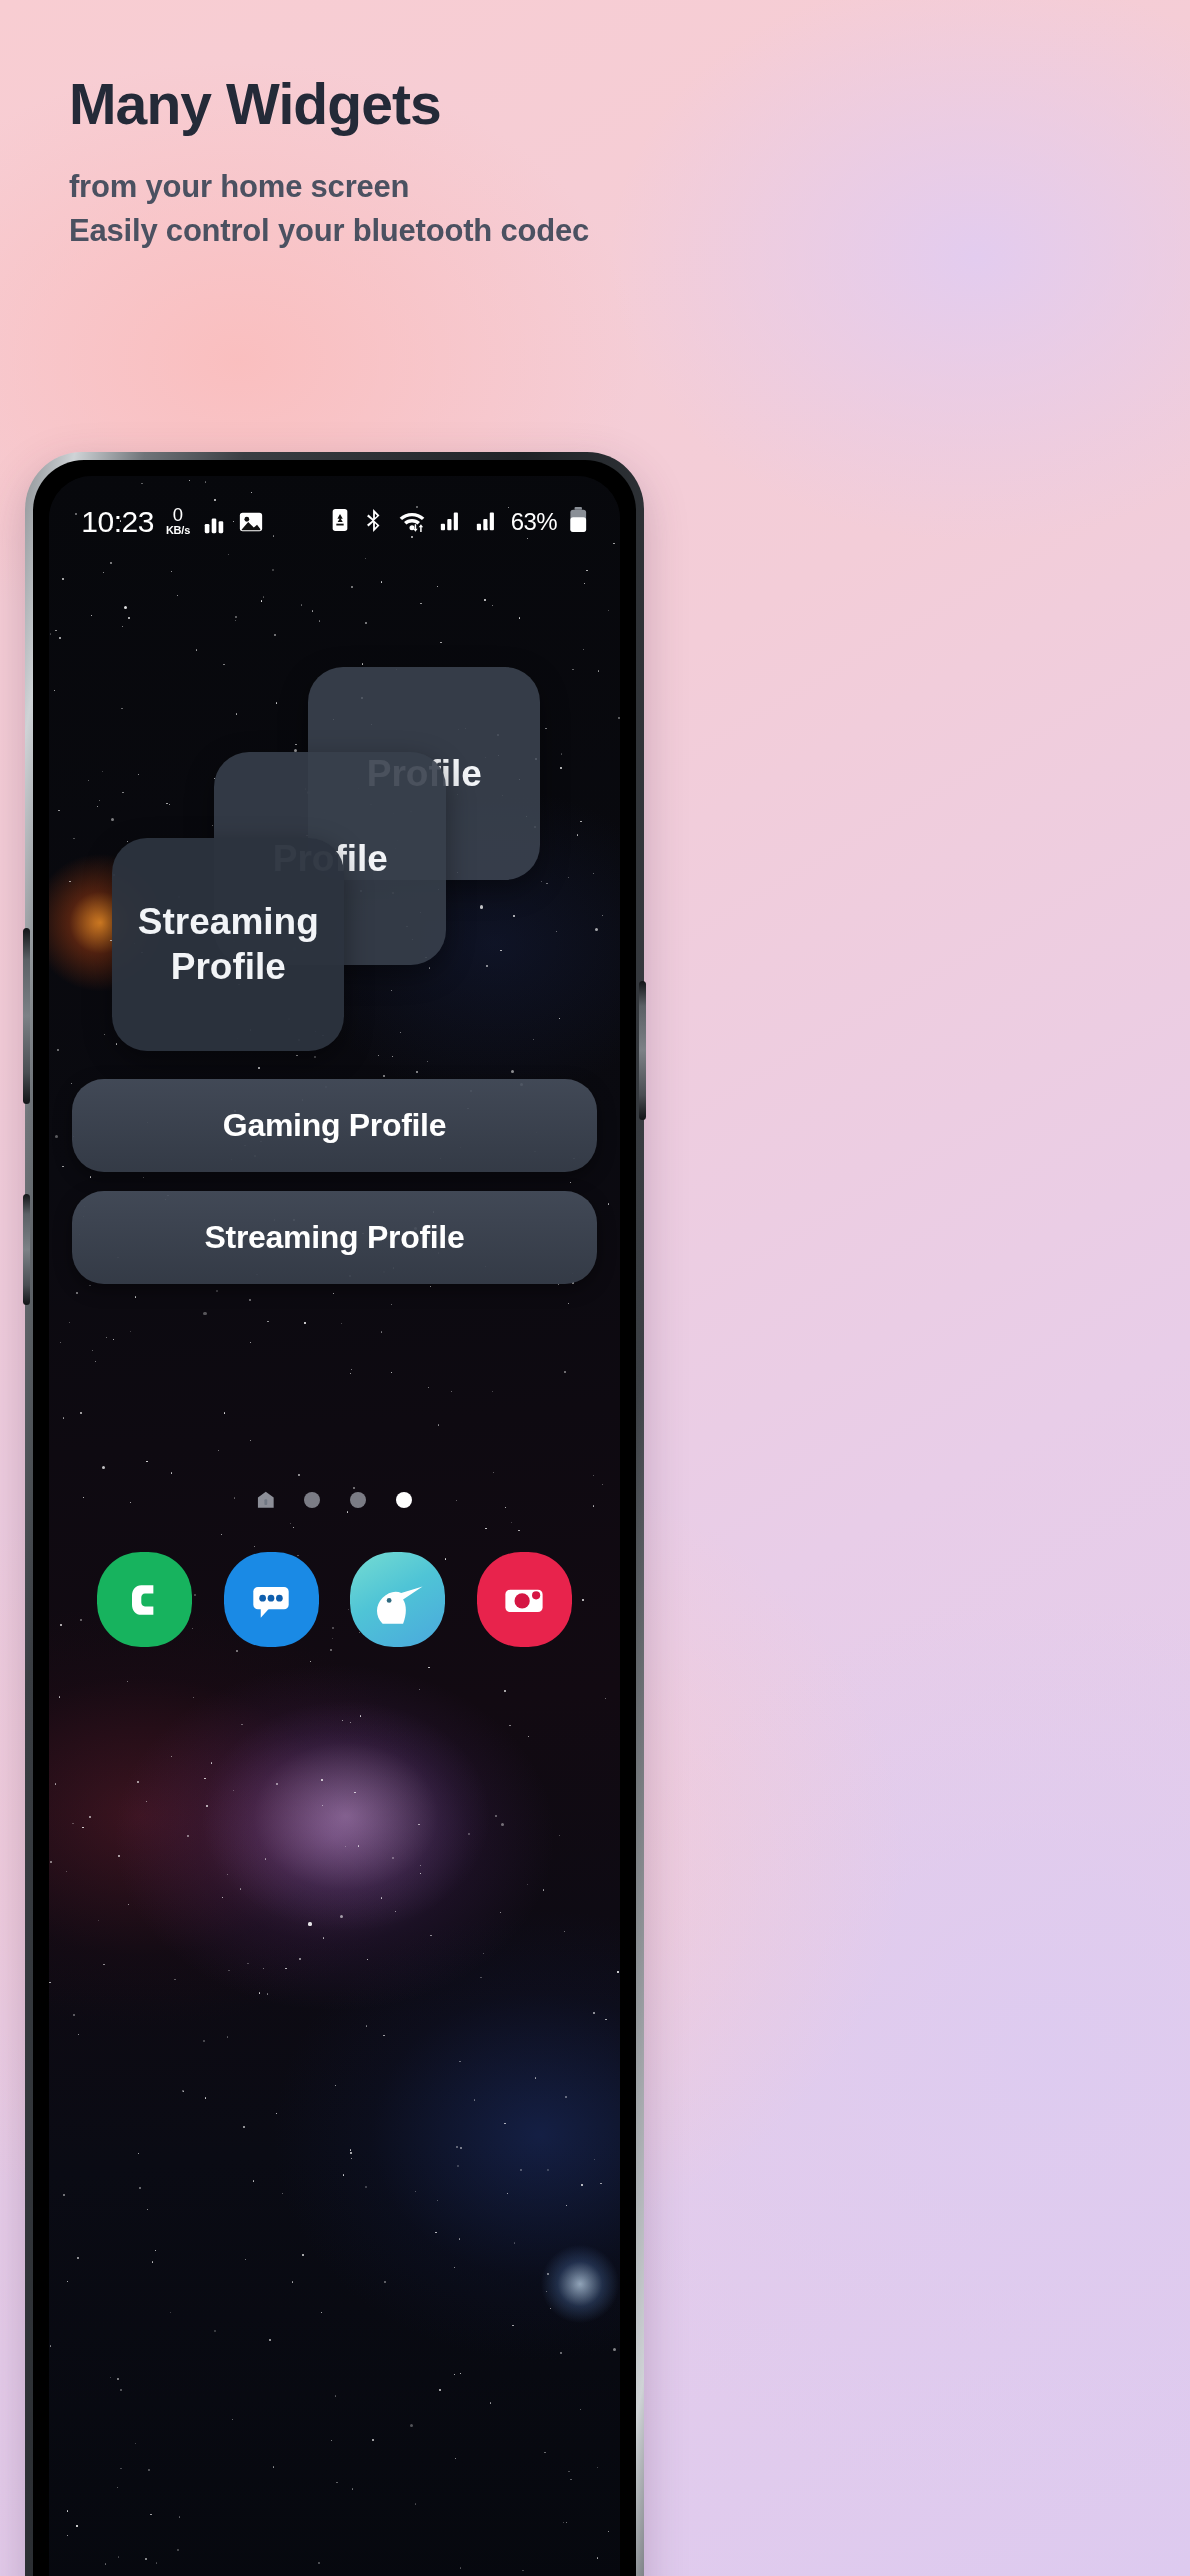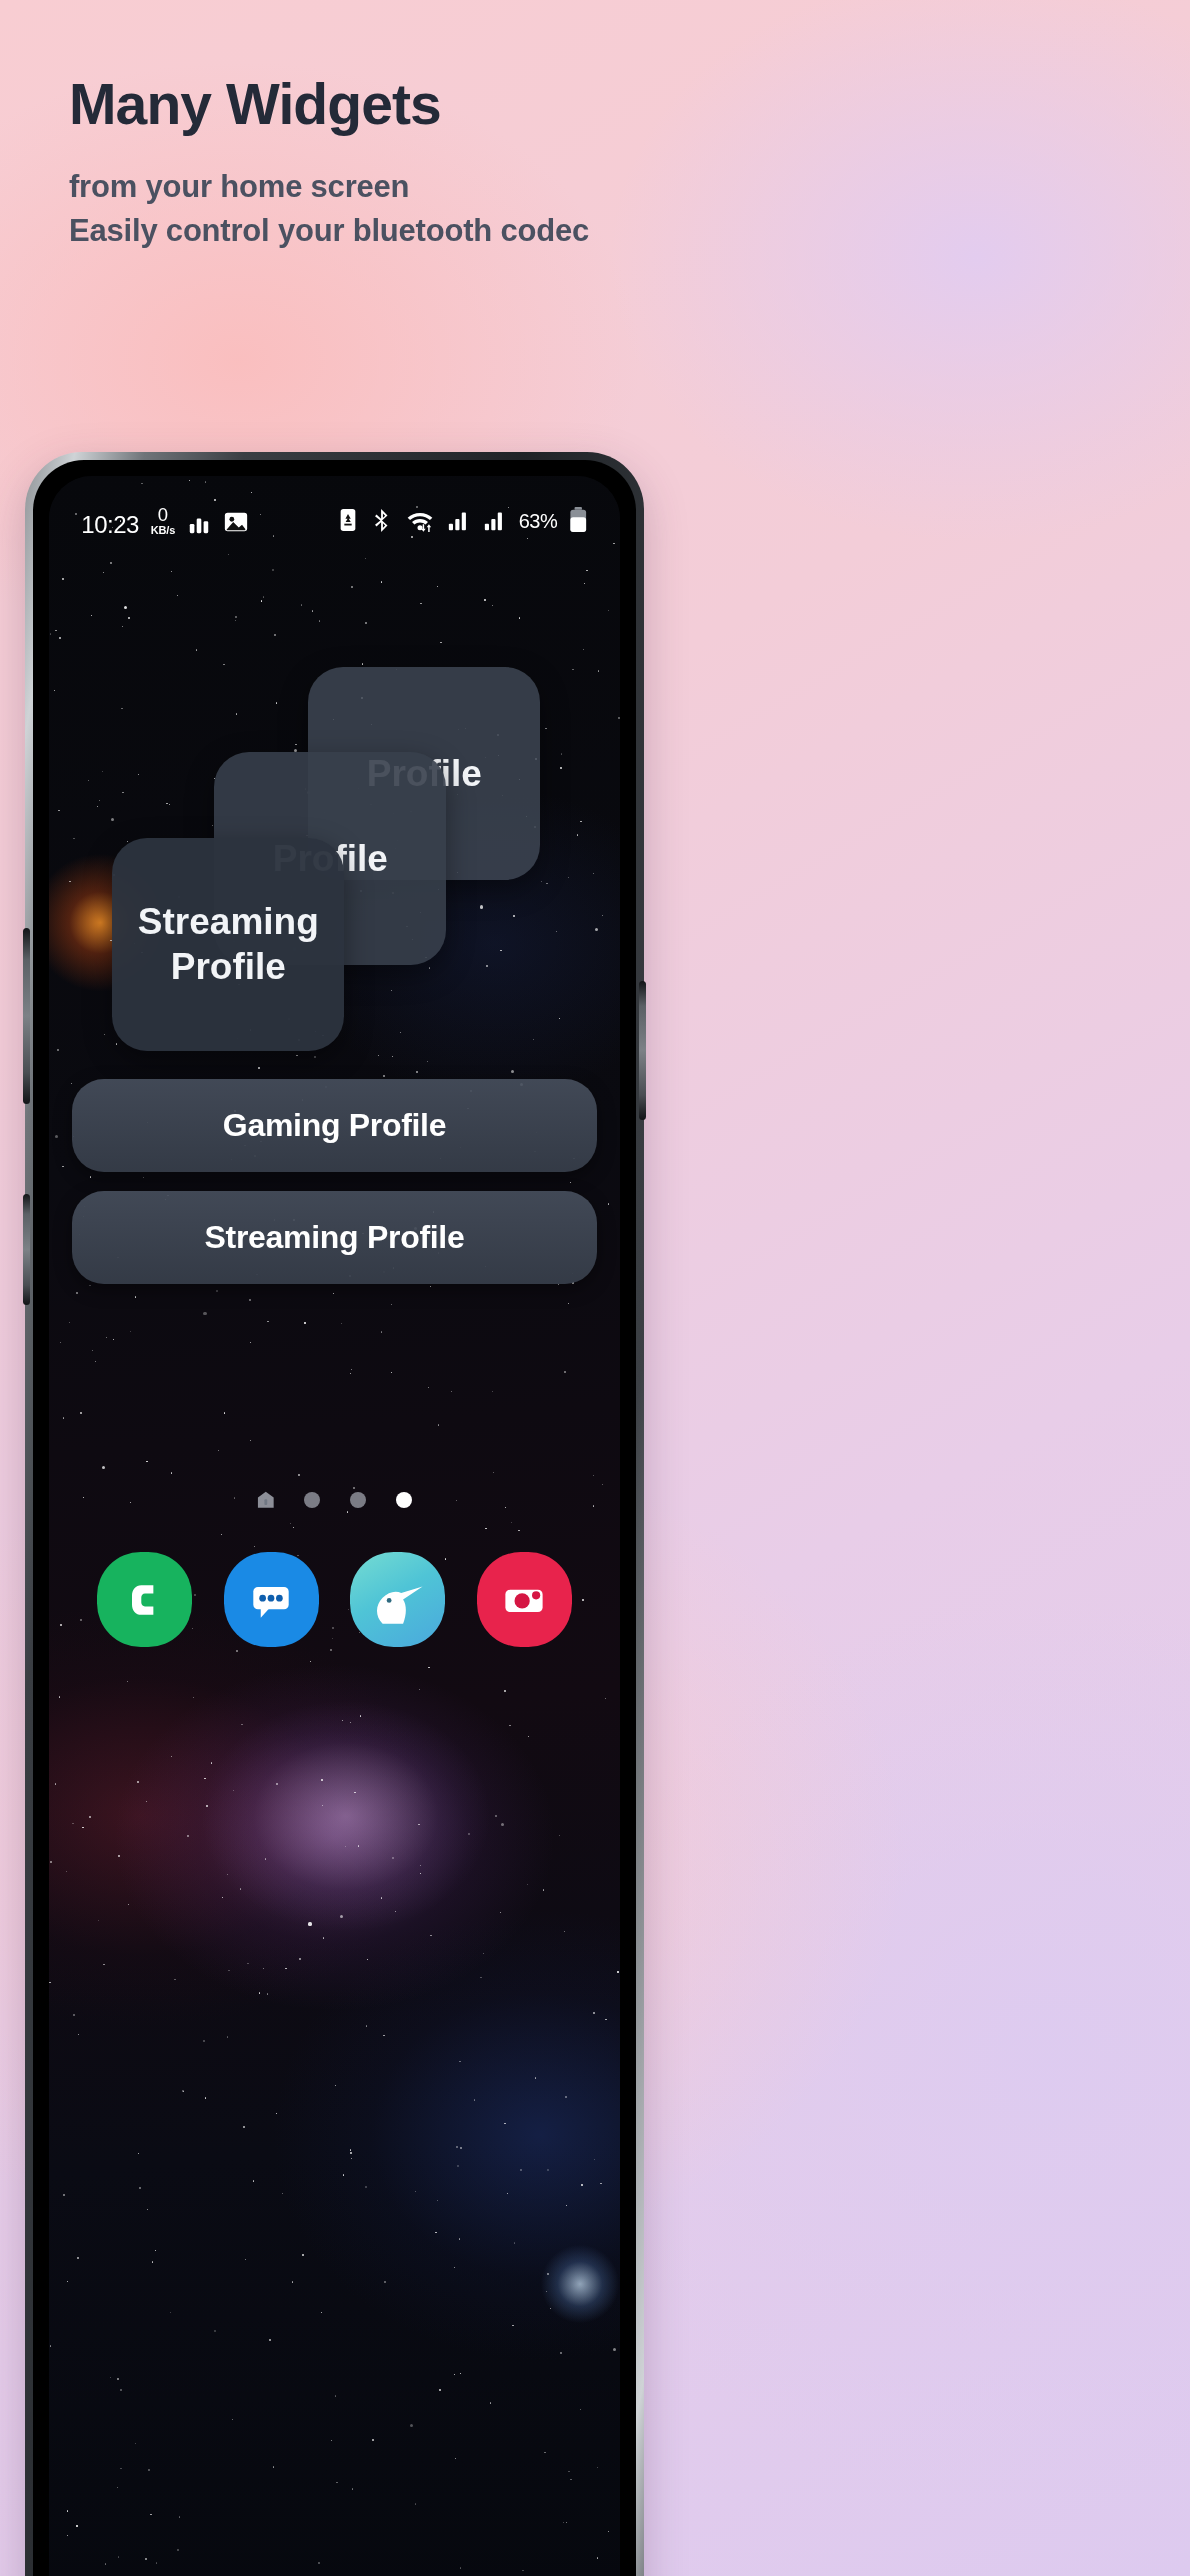--- a/index.html
+++ b/index.html
@@ -95,27 +95,27 @@
   }
 
   
   .statusbar {
     position:absolute; left:0; right:0; top:20.4px; height:50px;
     display:flex; align-items:center;
     padding:0 32px;
     color:#fff;
   }
   .sb-left { display:flex; align-items:flex-end; gap:12px; }
-  .sb-time { font-size:24px; font-weight:500; letter-spacing:-0.5px; line-height:1; }
+  .sb-time { font-size:30px; font-weight:500; letter-spacing:-0.5px; line-height:1; }
   .sb-net { display:flex; flex-direction:column; align-items:center; line-height:1; margin-bottom:0.9px; }
   .sb-net-num { font-size:18.5px; font-weight:500; }
   .sb-net-unit { font-size:11px; font-weight:bold; letter-spacing:-0.2px; }
   .sb-ico { display:flex; align-items:flex-end; margin-bottom:1.9px; }
   .sb-right { margin-left:auto; display:flex; align-items:center; gap:12px; }
-  .sb-pct { font-size:20px; font-weight:500; letter-spacing:-0.5px; }
+  .sb-pct { font-size:24px; font-weight:500; letter-spacing:-0.5px; }
 
   
   .stack { position:absolute; left:0; right:0; top:191px; height:389px; }
   .card {
     position:absolute;
     border-radius:35px;
     display:flex; align-items:center; justify-content:center;
     text-align:center;
     color:#f2f4f7;
     font-weight:bold;

